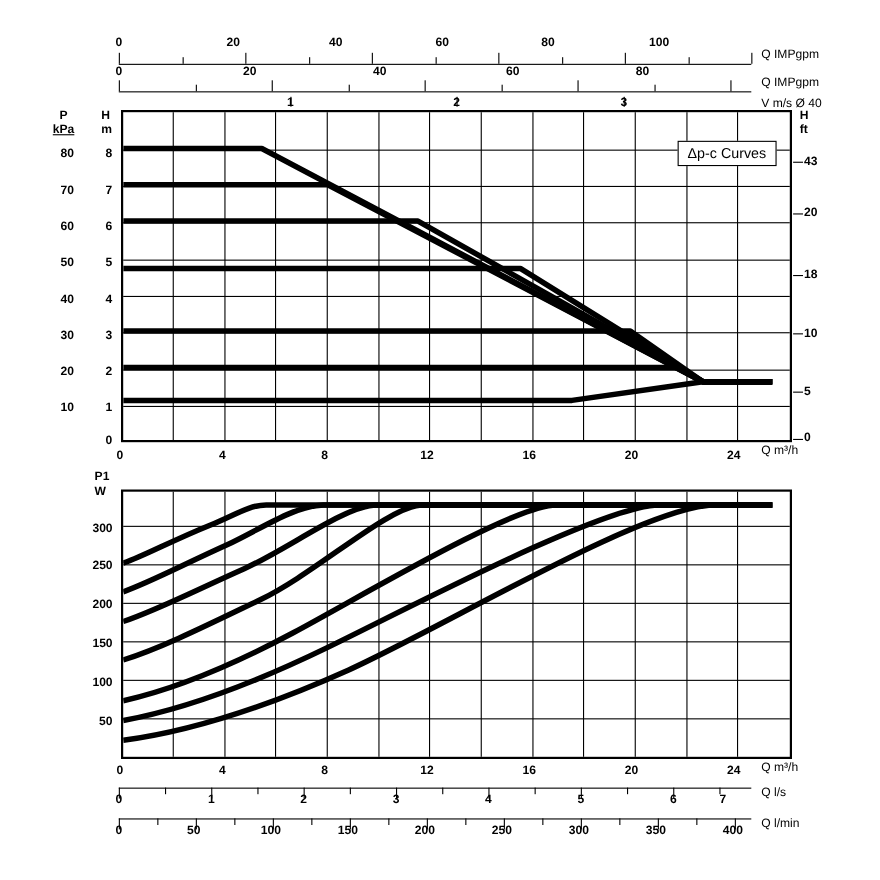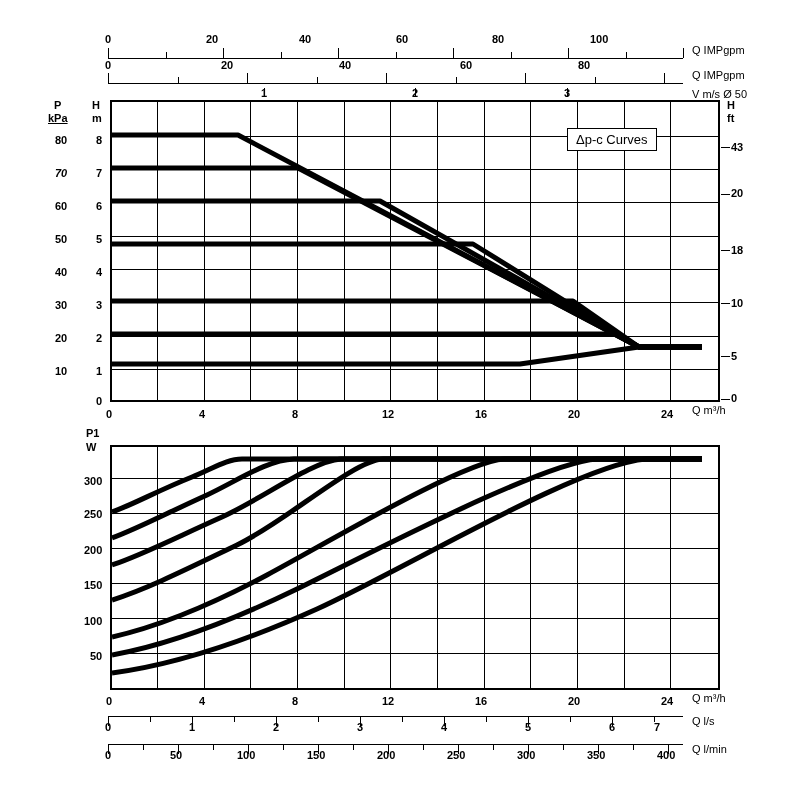--- a/index.html
+++ b/index.html
@@ -65,31 +65,31 @@
   <div class="axtitle b" style="left:692px;top:69px;">Q IMPgpm</div>
 
   <div>
     <div class="tick" style="left:264px;top:88px;height:9px;"></div>
     <div class="tick" style="left:415px;top:88px;height:9px;"></div>
     <div class="tick" style="left:567px;top:88px;height:9px;"></div>
   </div>
   <div class="lbl b" style="left:261px;top:88px;">1</div>
   <div class="lbl b" style="left:412px;top:88px;">2</div>
   <div class="lbl b" style="left:564px;top:88px;">3</div>
-  <div class="axtitle b" style="left:692px;top:88px;">V m/s Ø 50</div>
+  <div class="axtitle b" style="left:692px;top:88px;">V m/s Ø 40</div>
 
   <div class="lbl b" style="left:54px;top:100px;">P</div>
   <div class="lbl b" style="left:48px;top:113px;text-decoration:underline;">kPa</div>
   <div class="lbl b" style="left:92px;top:100px;">H</div>
   <div class="lbl b" style="left:92px;top:113px;">m</div>
   <div class="lbl b" style="left:727px;top:100px;">H</div>
   <div class="lbl b" style="left:727px;top:113px;">ft</div>
 
   <div class="lbl b" style="left:55px;top:135px;">80</div>
-  <div class="lbl b" style="left:55px;top:168px;font-style:italic;">70</div>
+  <div class="lbl b" style="left:55px;top:168px;">70</div>
   <div class="lbl b" style="left:55px;top:201px;">60</div>
   <div class="lbl b" style="left:55px;top:234px;">50</div>
   <div class="lbl b" style="left:55px;top:267px;">40</div>
   <div class="lbl b" style="left:55px;top:300px;">30</div>
   <div class="lbl b" style="left:55px;top:333px;">20</div>
   <div class="lbl b" style="left:55px;top:366px;">10</div>
 
   <div class="lbl b" style="left:96px;top:135px;">8</div>
   <div class="lbl b" style="left:96px;top:168px;">7</div>
   <div class="lbl b" style="left:96px;top:201px;">6</div>
@@ -154,21 +154,21 @@
 
   <div class="lbl b" style="left:106px;top:409px;">0</div>
   <div class="lbl b" style="left:199px;top:409px;">4</div>
   <div class="lbl b" style="left:292px;top:409px;">8</div>
   <div class="lbl b" style="left:382px;top:409px;">12</div>
   <div class="lbl b" style="left:475px;top:409px;">16</div>
   <div class="lbl b" style="left:568px;top:409px;">20</div>
   <div class="lbl b" style="left:661px;top:409px;">24</div>
   <div class="axtitle b" style="left:692px;top:404px;">Q m³/h</div>
 
-  <div class="badge" style="left:567px;top:128px;">Δp-c Curves</div>
+  <div class="badge" style="left:616px;top:128px;">Δp-c Curves</div>
 
   <div class="lbl b" style="left:86px;top:428px;">P1</div>
   <div class="lbl b" style="left:86px;top:442px;">W</div>
 
   <div class="lbl b" style="left:84px;top:476px;">300</div>
   <div class="lbl b" style="left:84px;top:509px;">250</div>
   <div class="lbl b" style="left:84px;top:545px;">200</div>
   <div class="lbl b" style="left:84px;top:580px;">150</div>
   <div class="lbl b" style="left:84px;top:616px;">100</div>
   <div class="lbl b" style="left:90px;top:651px;">50</div>

